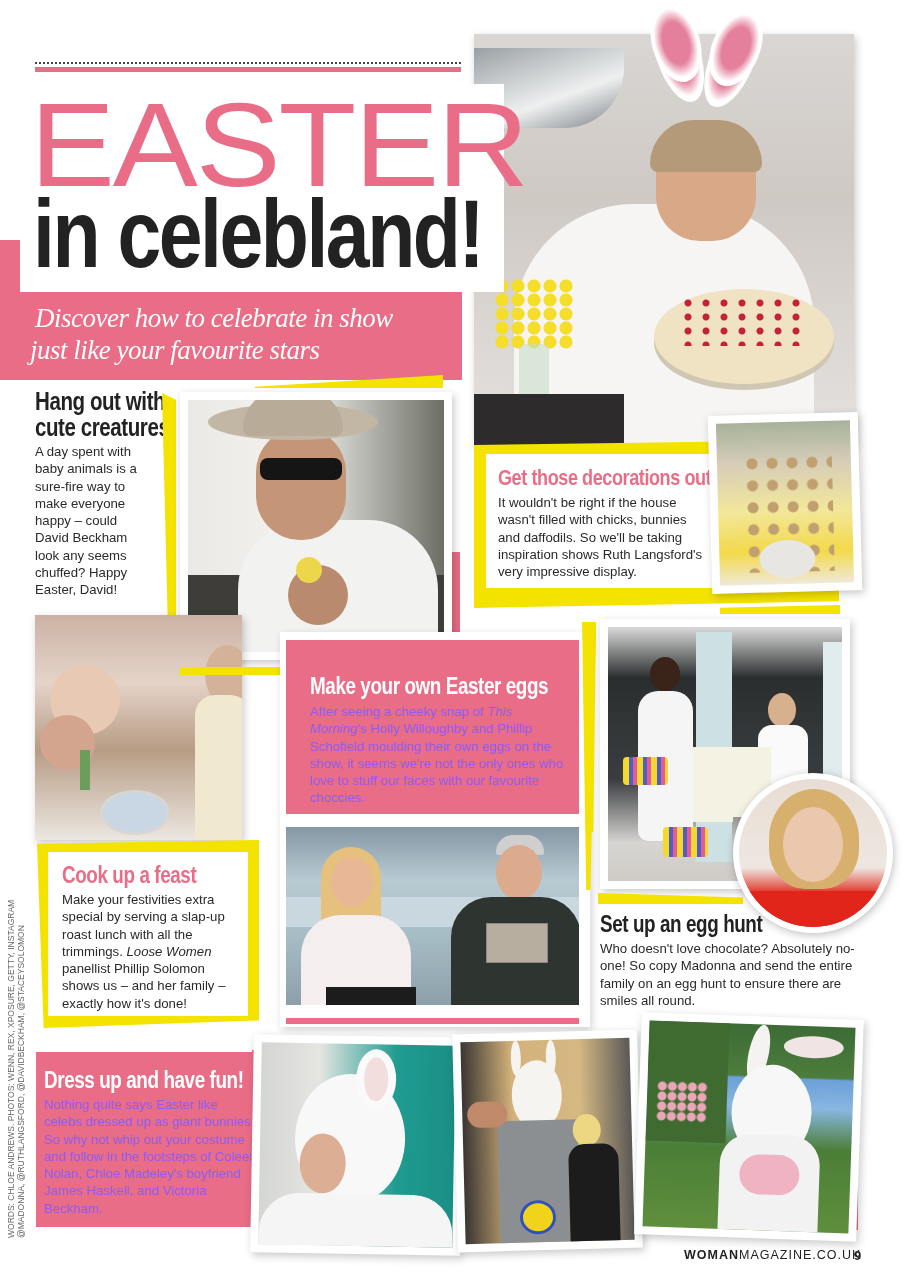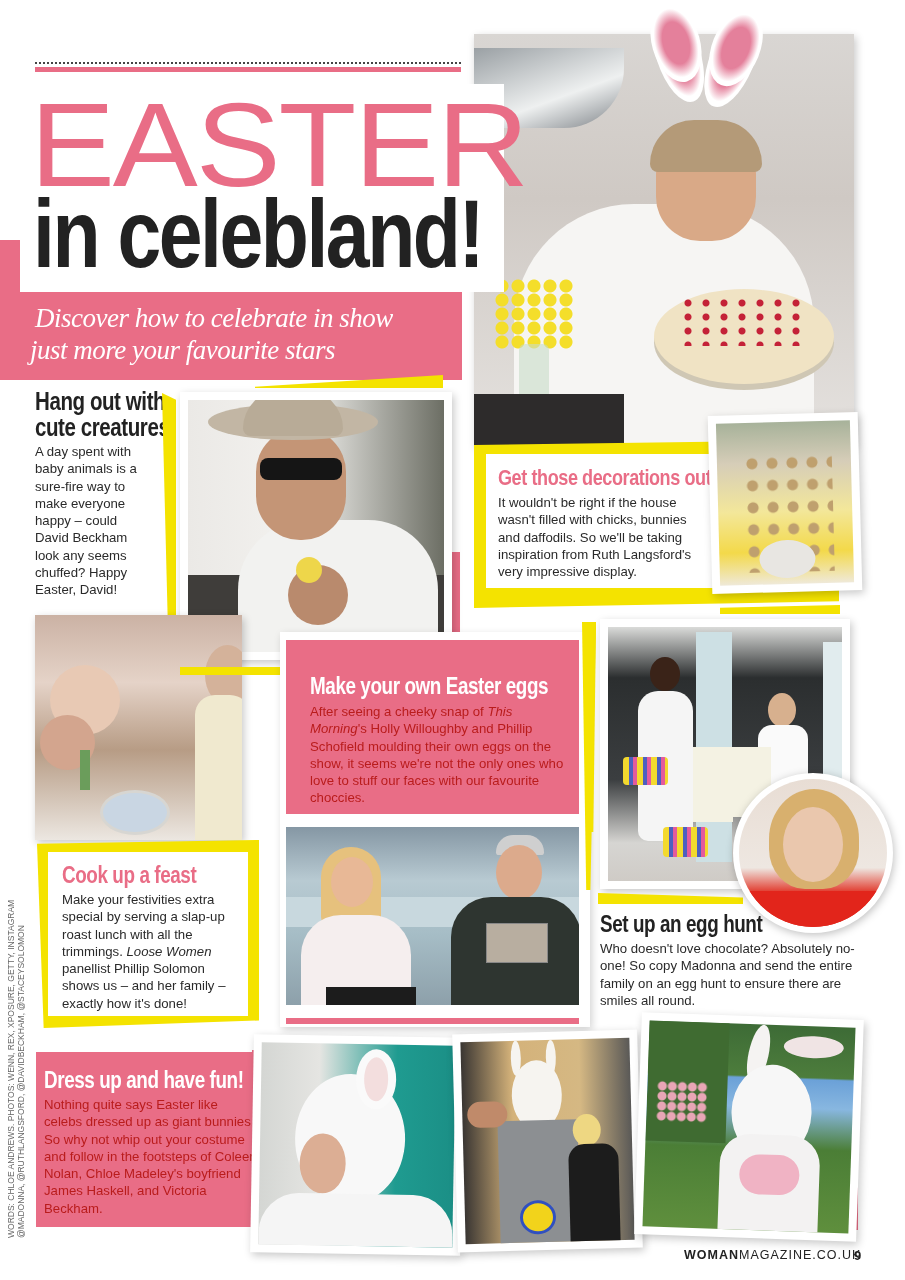--- a/index.html
+++ b/index.html
@@ -53,21 +53,21 @@
     transform: scaleX(0.82);
     transform-origin: left top;
     white-space: nowrap;
   }
   .body {
     font-family: "Liberation Sans", sans-serif;
     font-size: 13.2px;
     line-height: 17.3px;
     color: #2a2a2a;
   }
-  .body.white { color: #b91c1c; }
+  .body.white { color: #8b5cf6; }
   .pinktxt { color: #e96d86; }
   .dark { color: #222; }
   .white { color: #fff; }
 
   .photo {
     position: absolute;
     background: #fff;
     padding: 8px;
     box-shadow: 2px 3px 8px rgba(0,0,0,0.22);
   }
@@ -130,21 +130,21 @@
 <div class="abs" style="left:652px;top:3px;width:48px;height:80px;background:radial-gradient(ellipse at center,#e4809b 38%,#ffffff 62%);border-radius:50%;transform:rotate(-16deg);"></div>
 <div class="abs" style="left:712px;top:8px;width:48px;height:80px;background:radial-gradient(ellipse at center,#e4809b 38%,#ffffff 62%);border-radius:50%;transform:rotate(22deg);"></div>
 
 <div class="abs" style="left:30px;top:84px;width:474px;height:208px;background:#fff;"></div>
 <div class="abs title-easter" style="left:30px;top:86px;">EASTER</div>
 
 <div class="abs pink-bg" style="left:0;top:240px;width:20px;height:140px;"></div>
 <div class="abs pink-bg" style="left:0;top:292px;width:462px;height:88px;"></div>
 <div class="abs title-celeb" style="left:33px;top:186px;">in celebland!</div>
 <div class="abs standfirst" style="left:35px;top:303px;">Discover how to celebrate in show</div>
-<div class="abs standfirst" style="left:30px;top:335px;">just more your favourite stars</div>
+<div class="abs standfirst" style="left:30px;top:335px;">just like your favourite stars</div>
 
 <div class="abs head dark" style="left:35px;top:388px;font-size:25px;">Hang out with</div>
 <div class="abs head dark" style="left:35px;top:414px;font-size:25px;">cute creatures</div>
 <div class="abs body" style="left:35px;top:443px;width:115px;">A day spent with baby animals is a sure-fire way to make everyone happy – could David Beckham look any seems chuffed? Happy Easter, David!</div>
 
 <div class="abs yellow-bg" style="left:162px;top:393px;width:14px;height:222px;clip-path:polygon(0 0,100% 3%,100% 100%,40% 100%);"></div>
 <div class="abs yellow-bg" style="left:255px;top:375px;width:188px;height:13px;clip-path:polygon(0 90%,100% 0,100% 100%,0 100%);"></div>
 <div class="abs pink-bg" style="left:452px;top:552px;width:8px;height:90px;"></div>
 
 <div class="photo" style="left:180px;top:392px;width:272px;height:268px;">
@@ -156,21 +156,21 @@
     <div class="abs" style="left:55px;top:-10px;width:100px;height:46px;background:#b8ab97;border-radius:40px 40px 8px 8px;"></div>
     <div class="abs" style="left:72px;top:58px;width:82px;height:22px;background:#151515;border-radius:8px;"></div>
     <div class="abs" style="left:100px;top:165px;width:60px;height:60px;background:#b98a6d;border-radius:30px;"></div>
     <div class="abs" style="left:108px;top:157px;width:26px;height:26px;background:#eed64a;border-radius:50%;"></div>
   </div>
 </div>
 
 <div class="abs yellow-bg" style="left:474px;top:440px;width:365px;height:168px;clip-path:polygon(0 3%,100% 0,100% 96%,0 100%);"></div>
 <div class="abs" style="left:486px;top:454px;width:230px;height:134px;background:#fff;"></div>
 <div class="abs head pinktxt" style="left:498px;top:466px;font-size:22px;">Get those decorations out</div>
-<div class="abs body" style="left:498px;top:494px;width:212px;">It wouldn't be right if the house wasn't filled with chicks, bunnies and daffodils. So we'll be taking inspiration from Ruth Langsford's very impressive display.</div>
+<div class="abs body" style="left:498px;top:494px;width:212px;">It wouldn't be right if the house wasn't filled with chicks, bunnies and daffodils. So we'll be taking inspiration shows Ruth Langsford's very impressive display.</div>
 
 <div class="photo" style="left:710px;top:414px;width:150px;height:178px;transform:rotate(-1.5deg);">
   <div class="img" style="background:linear-gradient(180deg,#a7b29a 0%,#d6cdb8 25%,#f3e79a 55%,#f3d94a 80%,#efe9d8 100%);">
     <div class="abs" style="left:25px;top:30px;width:90px;height:120px;background:radial-gradient(circle,#bfa06e 5px,transparent 6px) 0 0/20px 22px;"></div>
     <div class="abs" style="left:40px;top:118px;width:56px;height:38px;background:#e8e6e2;border-radius:50%;"></div>
   </div>
 </div>
 
 <div class="abs yellow-bg" style="left:720px;top:605px;width:120px;height:9px;clip-path:polygon(0 30%,100% 0,100% 100%,0 100%);"></div>
 

